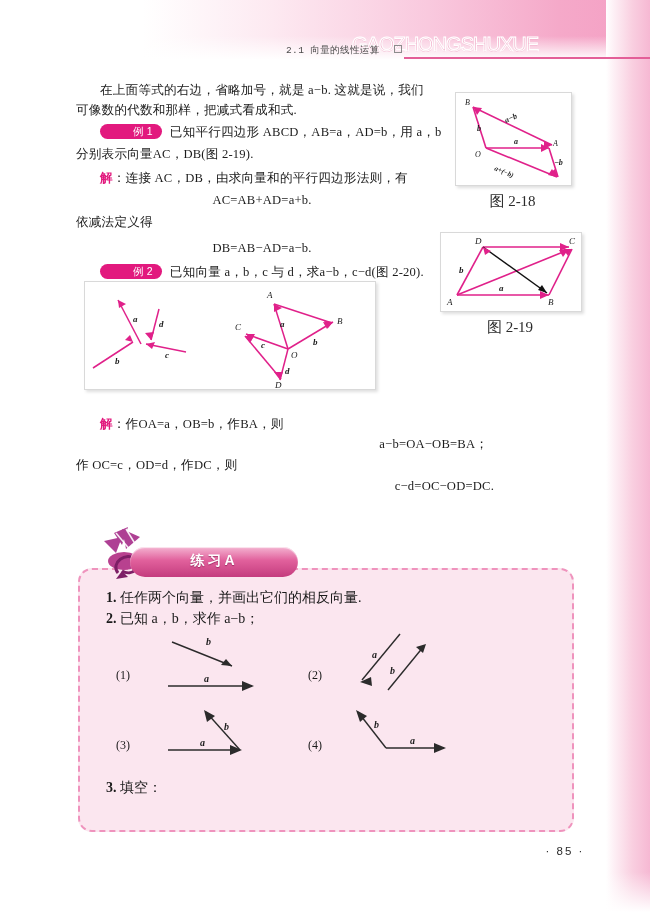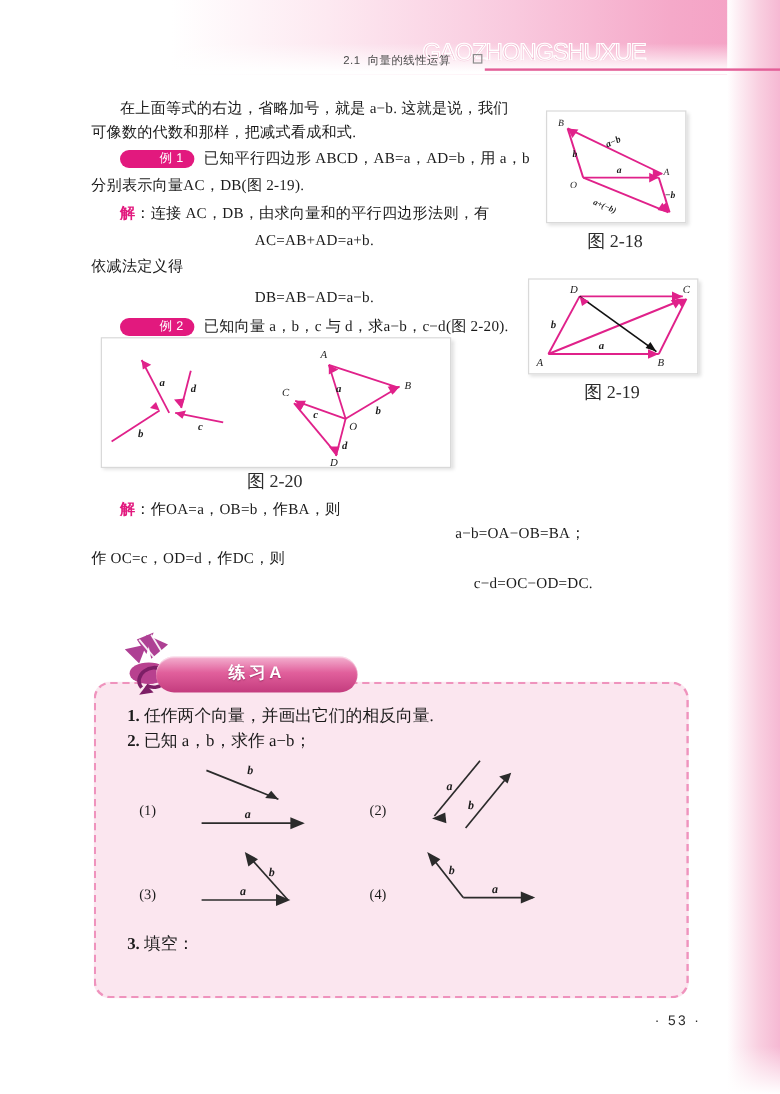--- a/index.html
+++ b/index.html
@@ -38,21 +38,21 @@
     color:rgba(255,255,255,0.0);
     -webkit-text-stroke:1px #ffffff;
     text-shadow:0 1px 0 rgba(236,160,192,.55);
     white-space:nowrap;z-index:3;
   }
   .header-title{
     position:absolute;top:44px;left:286px;z-index:4;
     font-family:"Liberation Sans","DejaVu Sans",sans-serif;
     font-size:9.5px;color:#4b4b4b;white-space:nowrap;letter-spacing:.4px;
   }
-  .header-title .num{font-family:Liberation Sans, sans-serif;margin-right:6px;text-align:right;}
+  .header-title .num{font-family:Liberation Mono, monospace;margin-right:6px;text-align:right;}
   .header-rule{
     position:absolute;top:57px;left:404px;width:246px;height:2px;z-index:4;
     background:#e35f98;
   }
   .header-sq{
     position:absolute;top:45px;left:394px;width:6px;height:6px;z-index:4;
     border:1.2px solid #8c8c8c;
   }
 
   .p{
@@ -281,21 +281,20 @@
         <text x="150" y="48" font-style="italic">C</text>
         <text x="206" y="76" font-style="italic">O</text>
         <text x="190" y="106" font-style="italic">D</text>
         <text x="195" y="45" font-style="italic" font-weight="bold">a</text>
         <text x="228" y="63" font-style="italic" font-weight="bold">b</text>
         <text x="176" y="66" font-style="italic" font-weight="bold">c</text>
         <text x="200" y="92" font-style="italic" font-weight="bold">d</text>
       </g>
     </svg>
   </div>
-  <div class="figcap" style="left:84px;top:392px;width:290px;">图 2-20</div>
 
   <div class="txt-col p" style="top:414px;width:400px;text-indent:24px;">
     <span class="jie">解</span><span>：</span><span>作OA=a，OB=b，作BA，则</span>
   </div>
   <div class="txt-col p" style="top:434px;width:412px;text-align:right;">
     <span>a−b=OA−OB=BA；</span>
   </div>
   <div class="txt-col p" style="top:476px;width:418px;text-align:right;">
     <span>c−d=OC−OD=DC.</span>
   </div>
@@ -384,18 +383,18 @@
       <path d="M26 46 C18 36 34 24 44 32 C52 39 40 50 30 44" stroke="#7d1f66" stroke-width="3" fill="none"></path>
       <polygon points="30,44 24,52 36,50" fill="#7d1f66"></polygon>
     </svg>
     <div class="ex-pill">
       <span>练习A</span>
     </div>
   </div>
 
   <div class="pageno">
     <span>·</span>
-    <span>53</span>
+    <span>85</span>
     <span>·</span>
   </div>
 
   <div class="edge-bottom-fade"></div>
 </div>
 
 </body></html>

